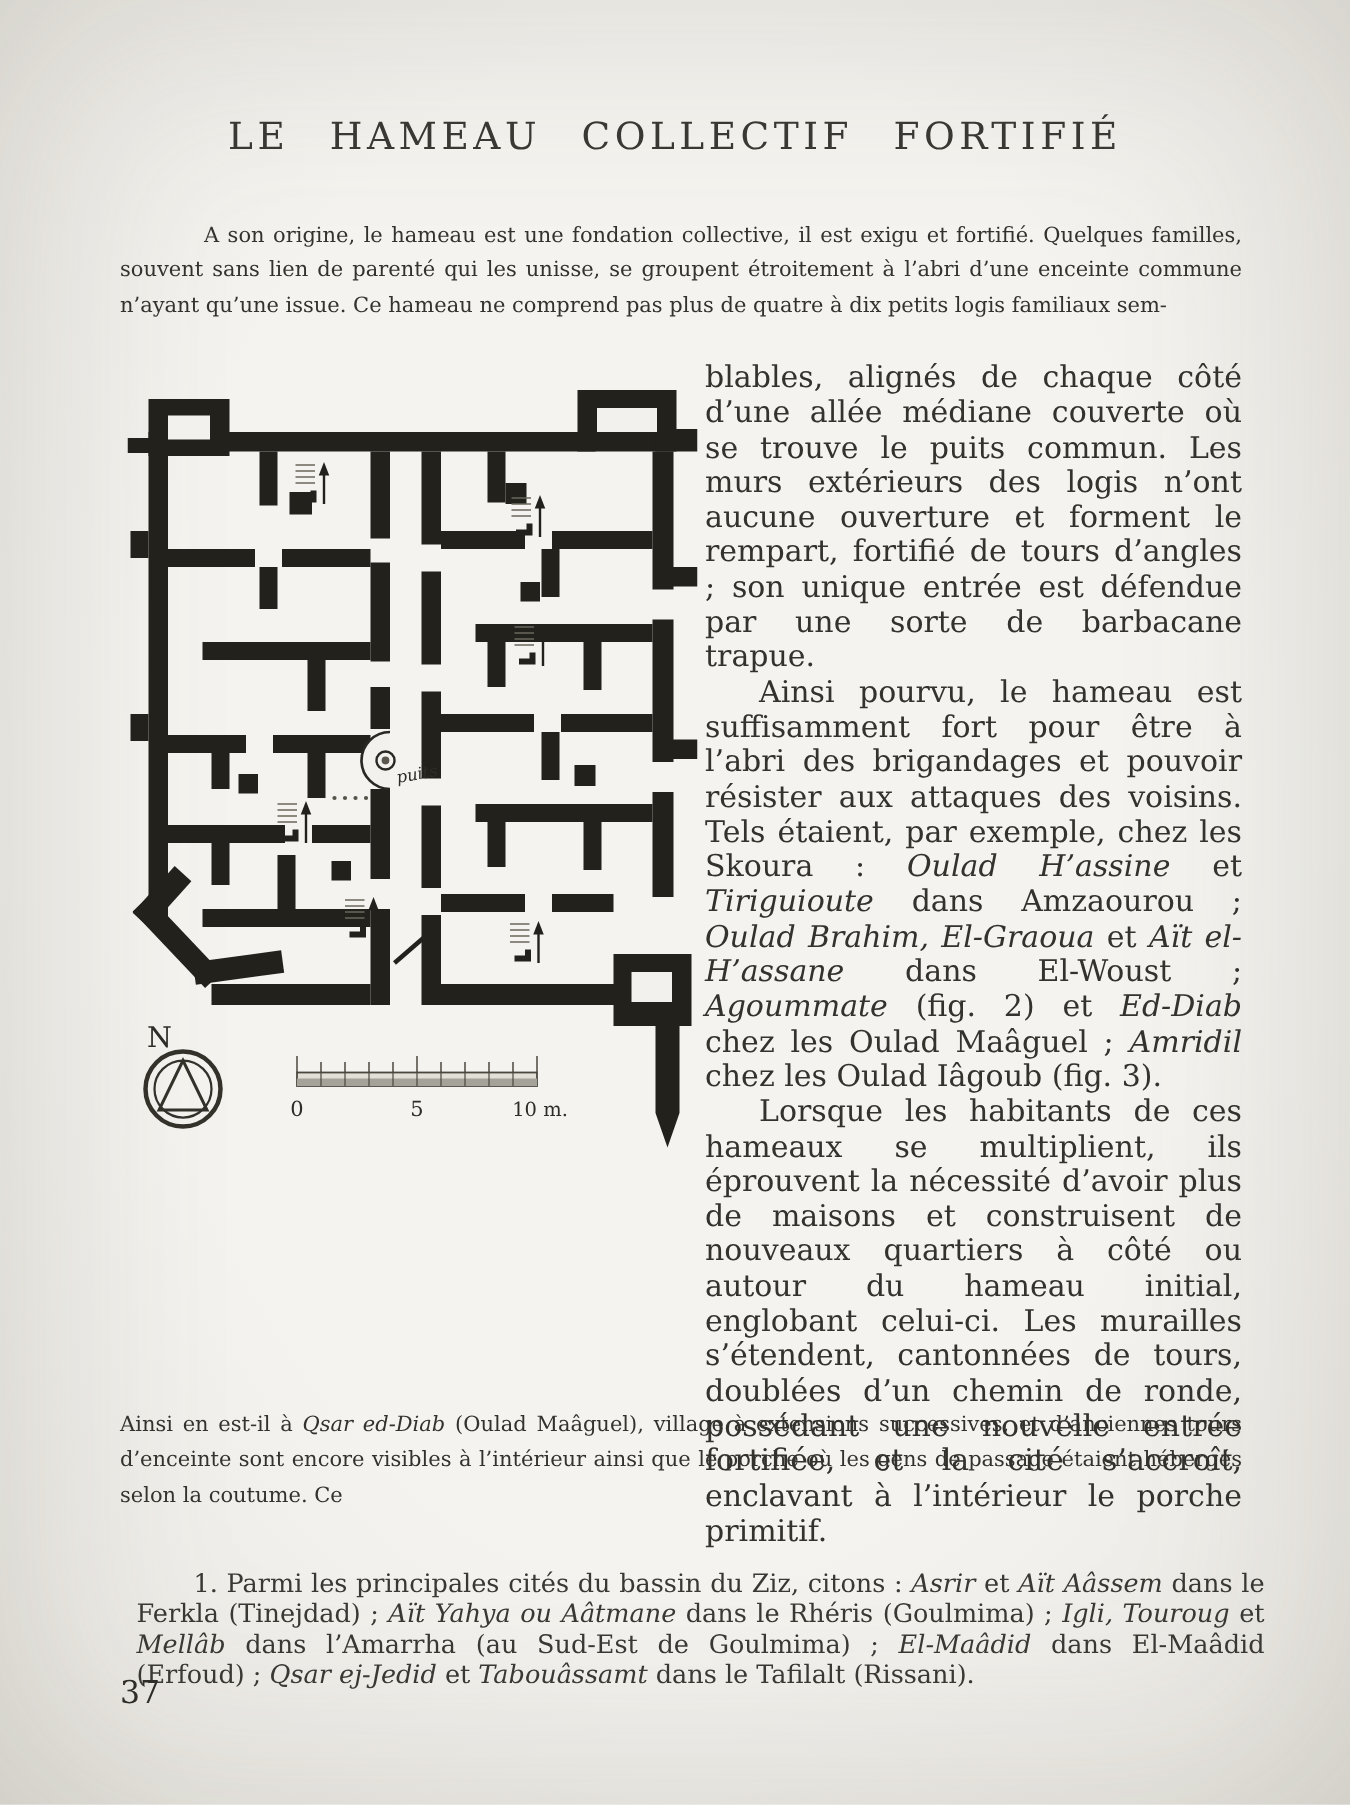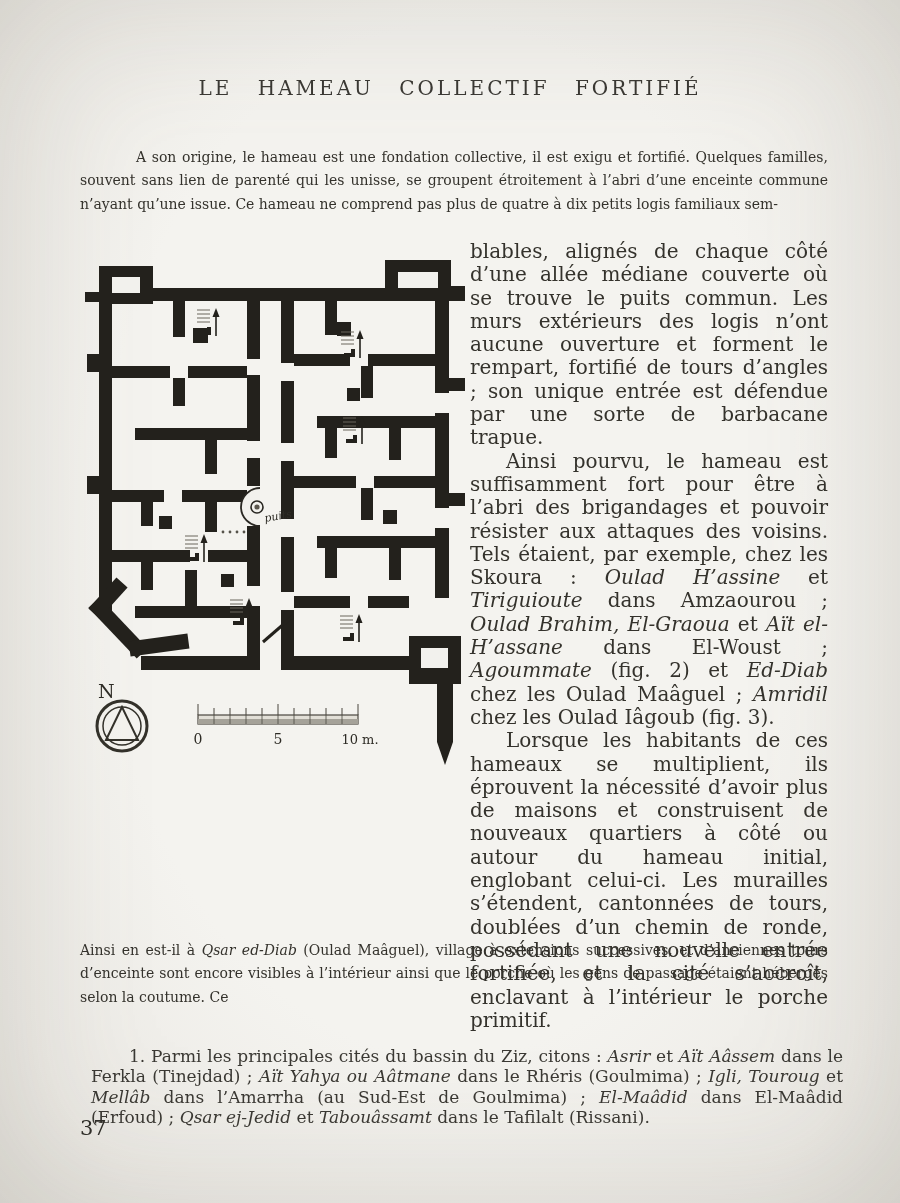--- a/index.html
+++ b/index.html
@@ -9,21 +9,21 @@
     background:radial-gradient(ellipse at 50% 45%, #f4f3ef 55%, #eceae5 85%, #e4e2dc 100%);
     box-shadow:inset 0 0 140px 20px rgba(110,104,92,0.16);
     overflow:hidden;
     font-family:"DejaVu Serif","Liberation Serif",serif;
     color:#33312c;
   }
   .abs{position:absolute;}
   .title{
     left:0;top:76px;width:900px;
     text-align:center;
-    font-size:20px;
+    font-size:25px;
     letter-spacing:3px;
     word-spacing:16px;
     color:#3a3833;
   }
   .body-text{
     text-align:justify;
     font-size:14px;
     line-height:23.3px;
     color:#34322c;
   }

